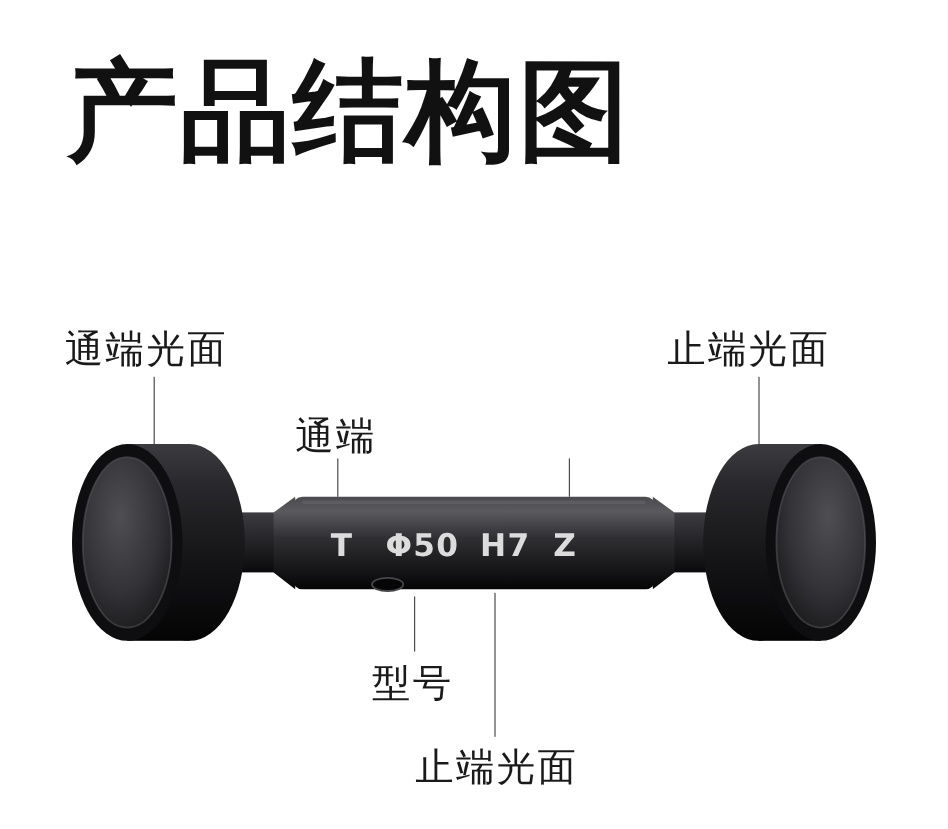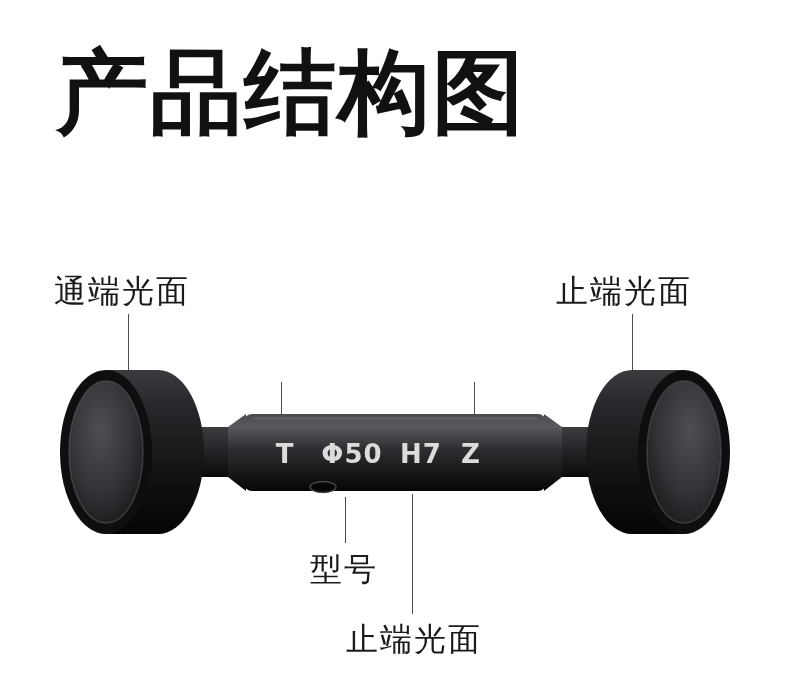--- a/index.html
+++ b/index.html
@@ -146,16 +146,17 @@
 
   <div class="leader ld-go-face"></div>
   <div class="leader ld-nogo-face"></div>
   <div class="leader ld-go"></div>
   <div class="leader ld-nogo"></div>
   <div class="leader ld-model"></div>
   <div class="leader ld-grade"></div>
 
   <div class="lbl lbl-go-face">通端光面</div>
   <div class="lbl lbl-nogo-face">止端光面</div>
+  <div class="lbl lbl-go">通端</div>
   <div class="lbl lbl-model">型号</div>
   <div class="lbl lbl-grade">止端光面</div>
 
 </div>
 
 </body></html>

